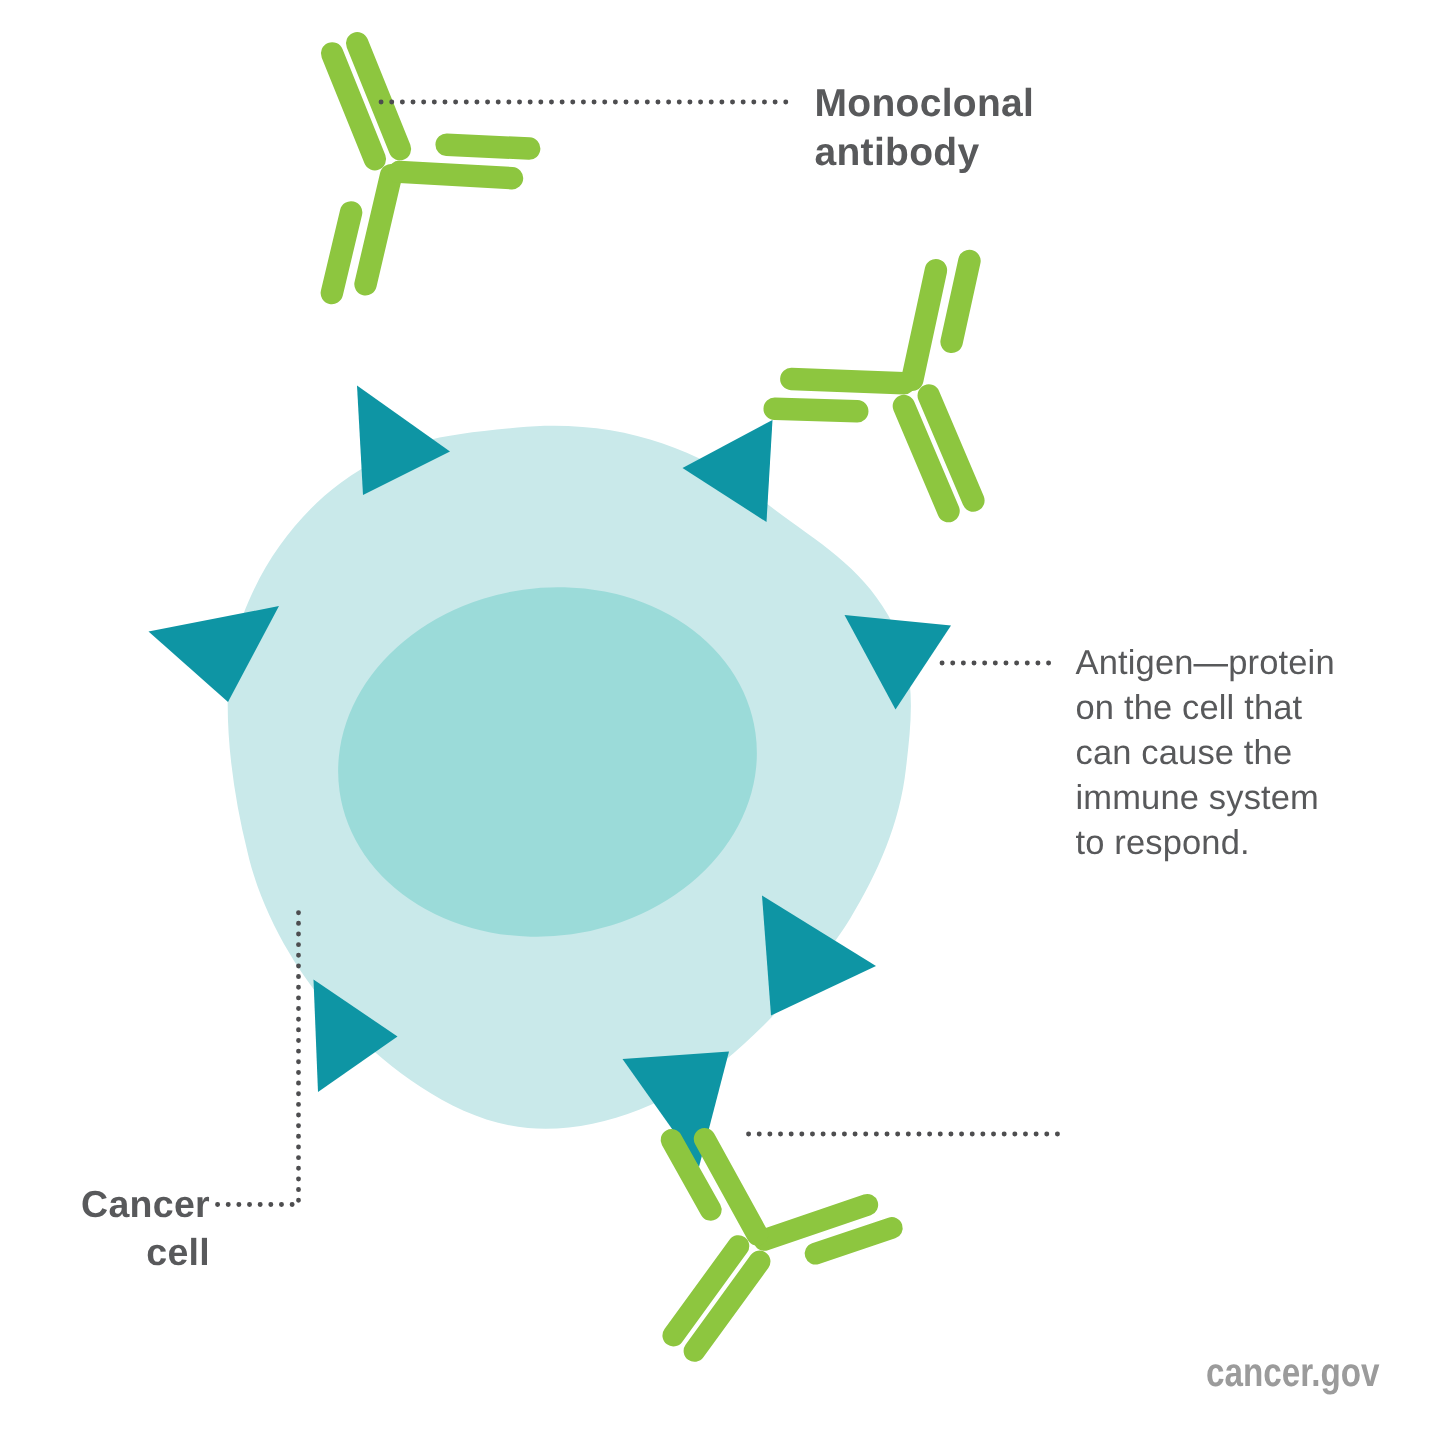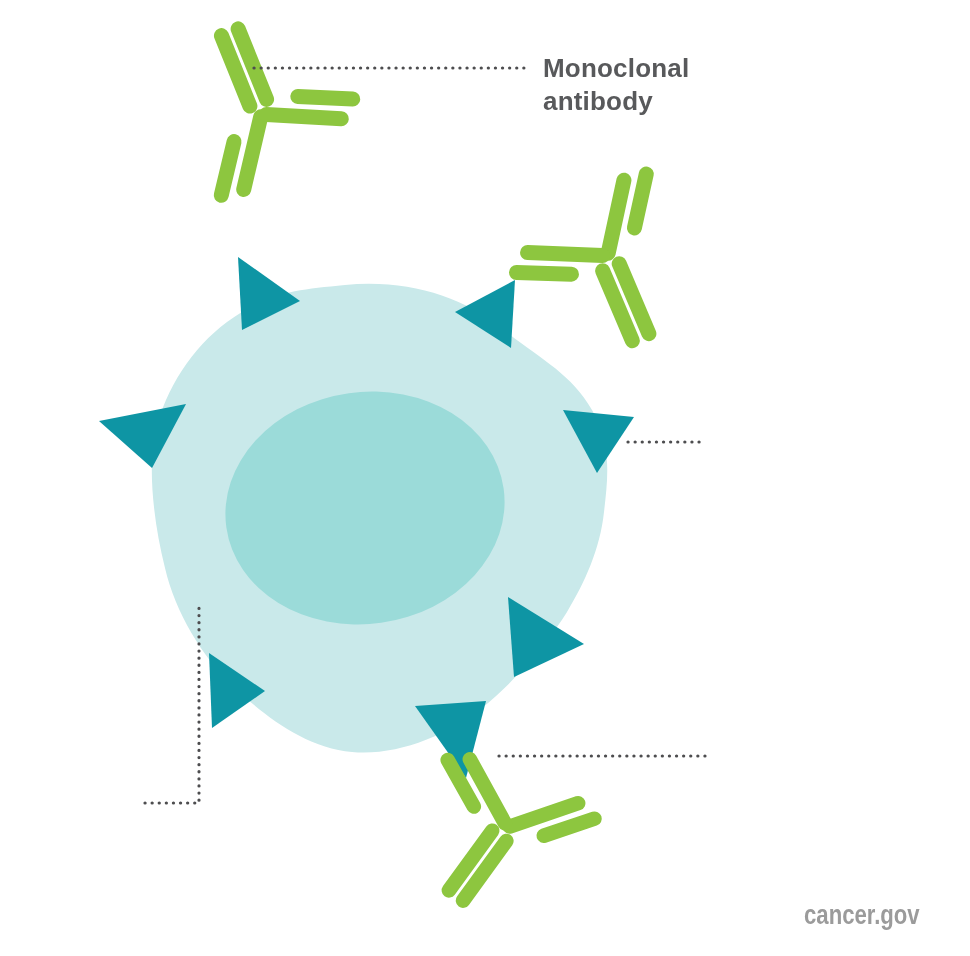--- a/index.html
+++ b/index.html
@@ -97,18 +97,25 @@
       <line x1="254" y1="68" x2="528" y2="68"></line>
       <line x1="628" y1="442" x2="706" y2="442"></line>
       <line x1="499" y1="756" x2="707" y2="756"></line>
       <polyline points="145,803 199,803 199,606"></polyline>
     </g>
   </svg>
 
   <div class="callout-text label-bold" id="label-monoclonal">Monoclonal
 antibody</div>
 
+  <div class="callout-text note" id="text-antigen">Antigen—protein
+on the cell that
+can cause the
+immune system
+to respond.</div>
 
 
+  <div class="callout-text label-bold" id="label-cancer-cell">Cancer
+cell</div>
 
   <div id="attribution">cancer.gov</div>
 
 </div>
 
 </body></html>

